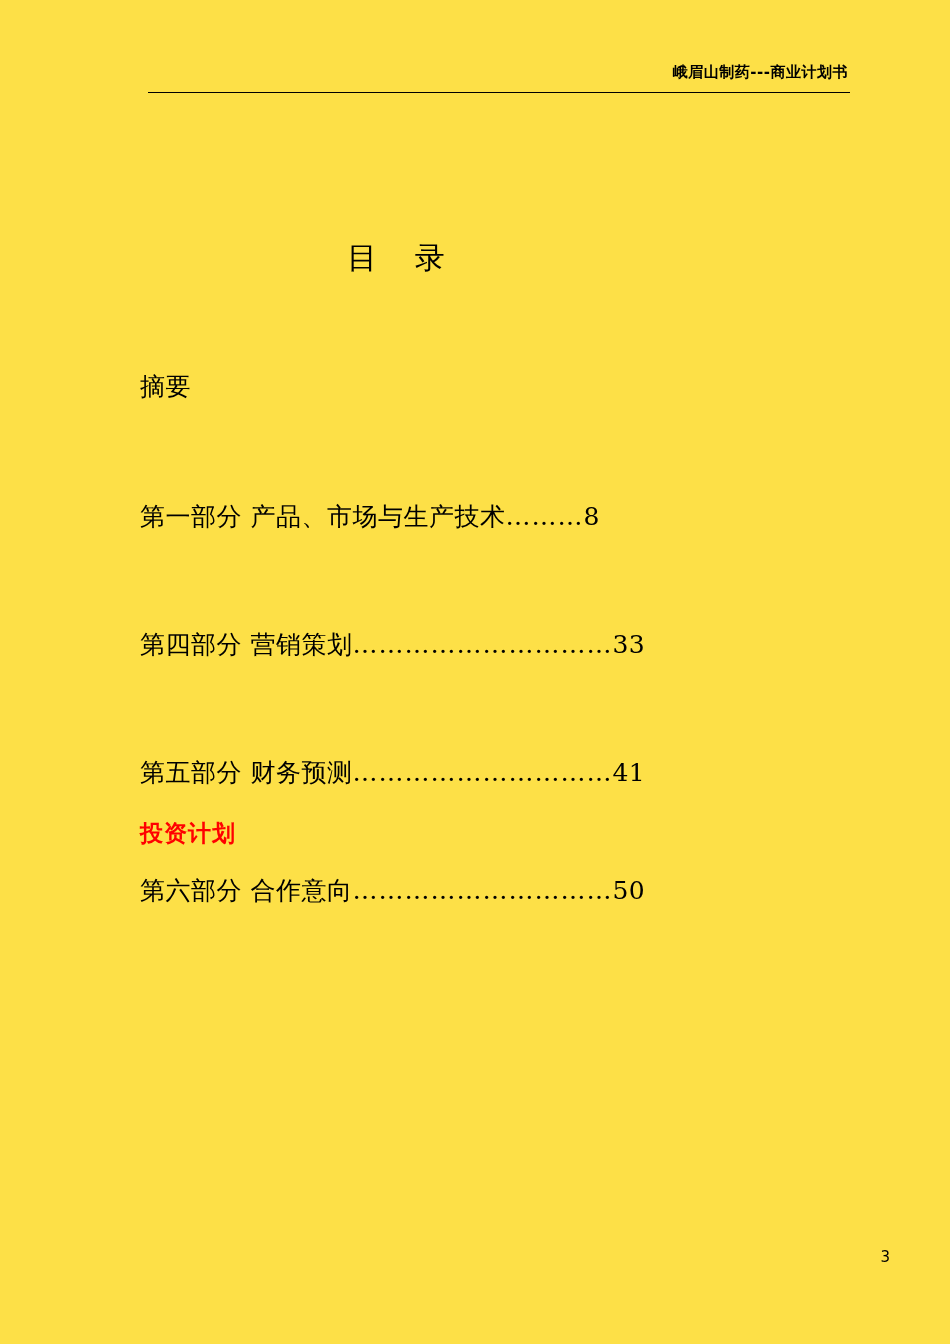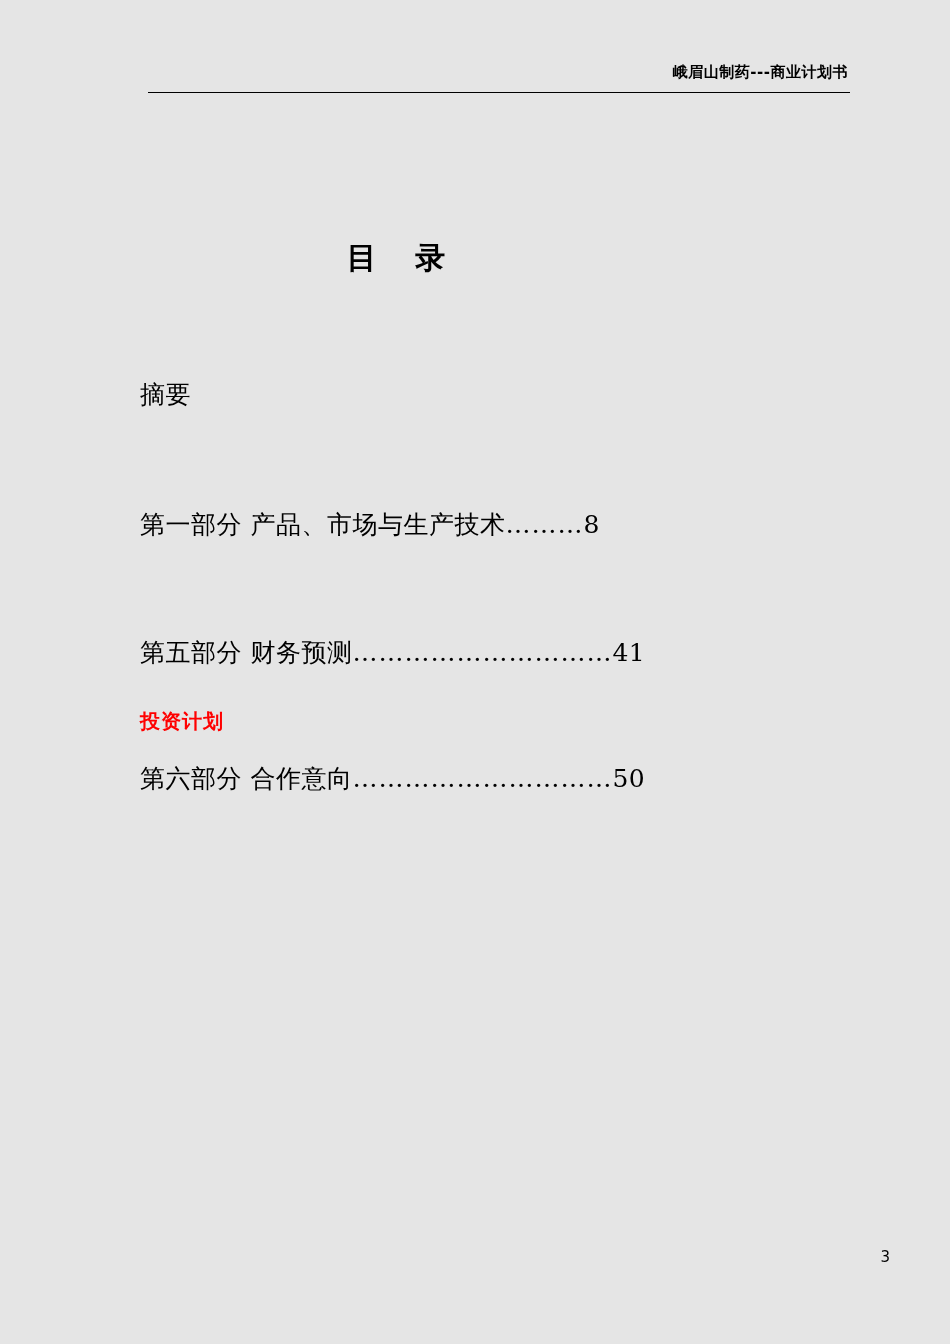--- a/index.html
+++ b/index.html
@@ -4,21 +4,21 @@
 <style>
   html, body {
     margin: 0;
     padding: 0;
     background: #ffffff;
   }
   .page {
     position: relative;
     width: 950px;
     height: 1344px;
-    background: #e5e5e5;
+    background: #fde047;
     font-family: "DejaVu Serif", "Liberation Serif", serif;
     color: #000000;
     overflow: hidden;
     box-sizing: border-box;
   }
   
   .header {
     position: absolute;
     top: 62px;
     left: 148px;
@@ -41,29 +41,29 @@
     width: 100%;
   }
   
   .toc-title {
     position: absolute;
     top: 238px;
     left: 0;
     width: 792px;
     text-align: center;
     font-size: 30px;
-    font-weight: bold;
+    font-weight: normal;
     letter-spacing: 14px;
     text-indent: 14px;
     font-family: "DejaVu Serif", "Liberation Serif", serif;
   }
   
   .toc-list {
     position: absolute;
-    top: 380px;
+    top: 372px;
     left: 140px;
     width: 720px;
   }
   .toc-entry {
     font-size: 25px;
     line-height: 30px;
     white-space: nowrap;
     margin-bottom: 98px;
     letter-spacing: 0.5px;
   }
@@ -74,25 +74,25 @@
     display: inline;
   }
   .toc-entry .leader {
     display: inline;
     letter-spacing: 1px;
   }
   .toc-entry .pg {
     display: inline;
   }
   .toc-entry.tight {
-    margin-bottom: 38px;
+    margin-bottom: 30px;
   }
   .invest-note {
     font-family: "DejaVu Sans", "Liberation Sans", sans-serif;
-    font-size: 20px;
+    font-size: 23px;
     font-weight: bold;
     color: #ff0000;
     line-height: 30px;
     margin-bottom: 28px;
     letter-spacing: 1px;
   }
   
   .page-number {
     position: absolute;
     top: 1248px;
@@ -121,20 +121,23 @@
     <div class="toc-entry abstract">
       <span class="label">摘要</span><span class="leader"></span><span class="pg"></span>
     </div>
 
 
 
     <div class="toc-entry">
       <span class="label">第一部分  产品、市场与生产技术</span><span class="leader">………</span><span class="pg">8</span>
     </div>
 
+    <div class="toc-entry">
+      <span class="label">第四部分  营销策划</span><span class="leader">…………………………</span><span class="pg">33</span>
+    </div>
 
     <div class="toc-entry tight">
       <span class="label">第五部分  财务预测</span><span class="leader">…………………………</span><span class="pg">41</span>
     </div>
 
     <div class="invest-note">投资计划</div>
 
     <div class="toc-entry">
       <span class="label">第六部分  合作意向</span><span class="leader">…………………………</span><span class="pg">50</span>
     </div>

